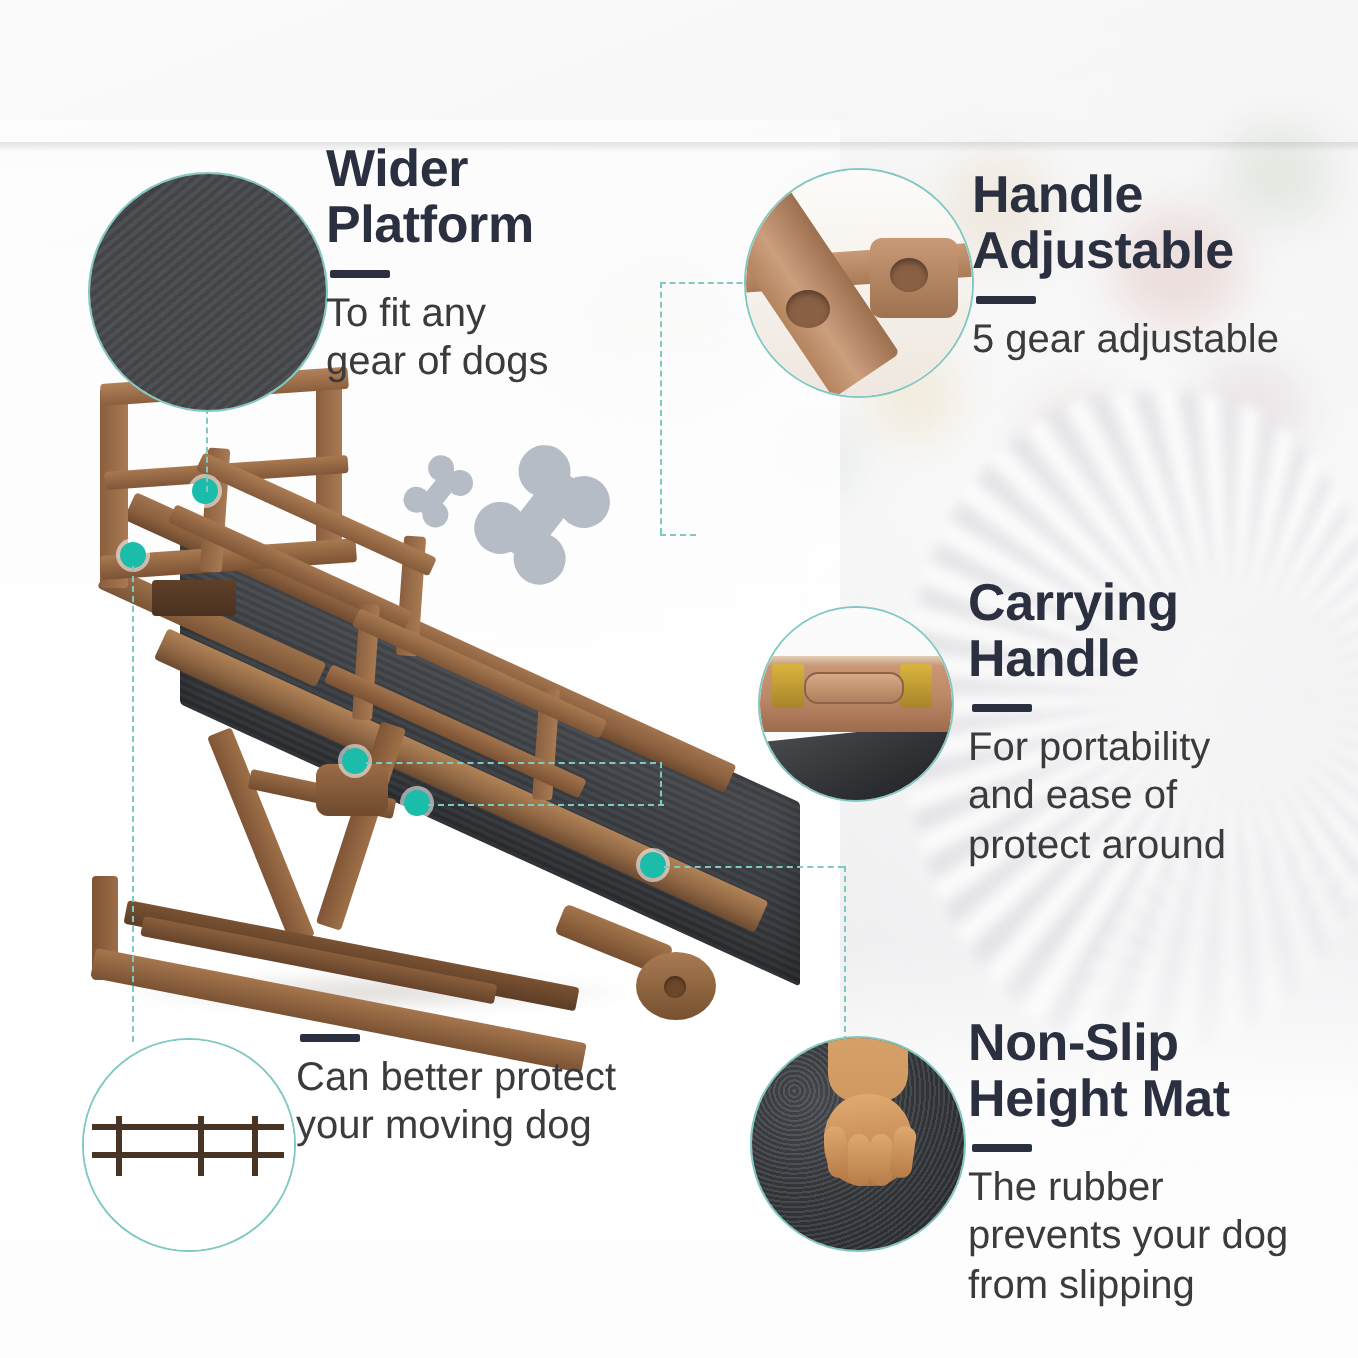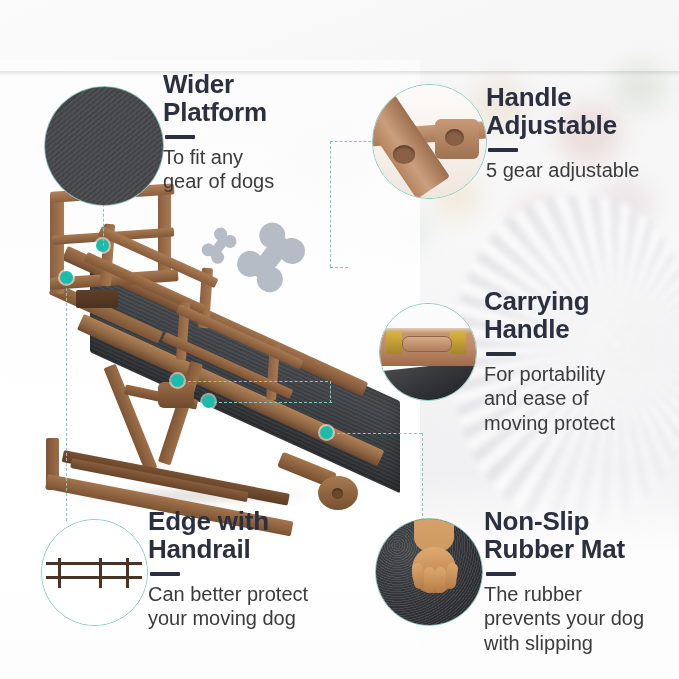--- a/index.html
+++ b/index.html
@@ -461,35 +461,33 @@
     <div class="rule"></div>
     <div class="h-body">5 gear adjustable</div>
   </div>
 
   <div class="block b-handle">
     <div class="h-title">Carrying
 Handle</div>
     <div class="rule"></div>
     <div class="h-body">For portability
 and ease of
-moving protect</div>
+protect around</div>
   </div>
 
   <div class="block b-rail">
-    <div class="h-title">Edge with
-Handrail</div>
     <div class="rule"></div>
     <div class="h-body">Can better protect
 your moving dog</div>
   </div>
 
   <div class="block b-mat">
     <div class="h-title">Non-Slip
-Rubber Mat</div>
+Height Mat</div>
     <div class="rule"></div>
     <div class="h-body">The rubber
 prevents your dog
-with slipping</div>
+from slipping</div>
   </div>
 
   <div class="banner-shadow"></div>
 
 </div>
 
 </body></html>

